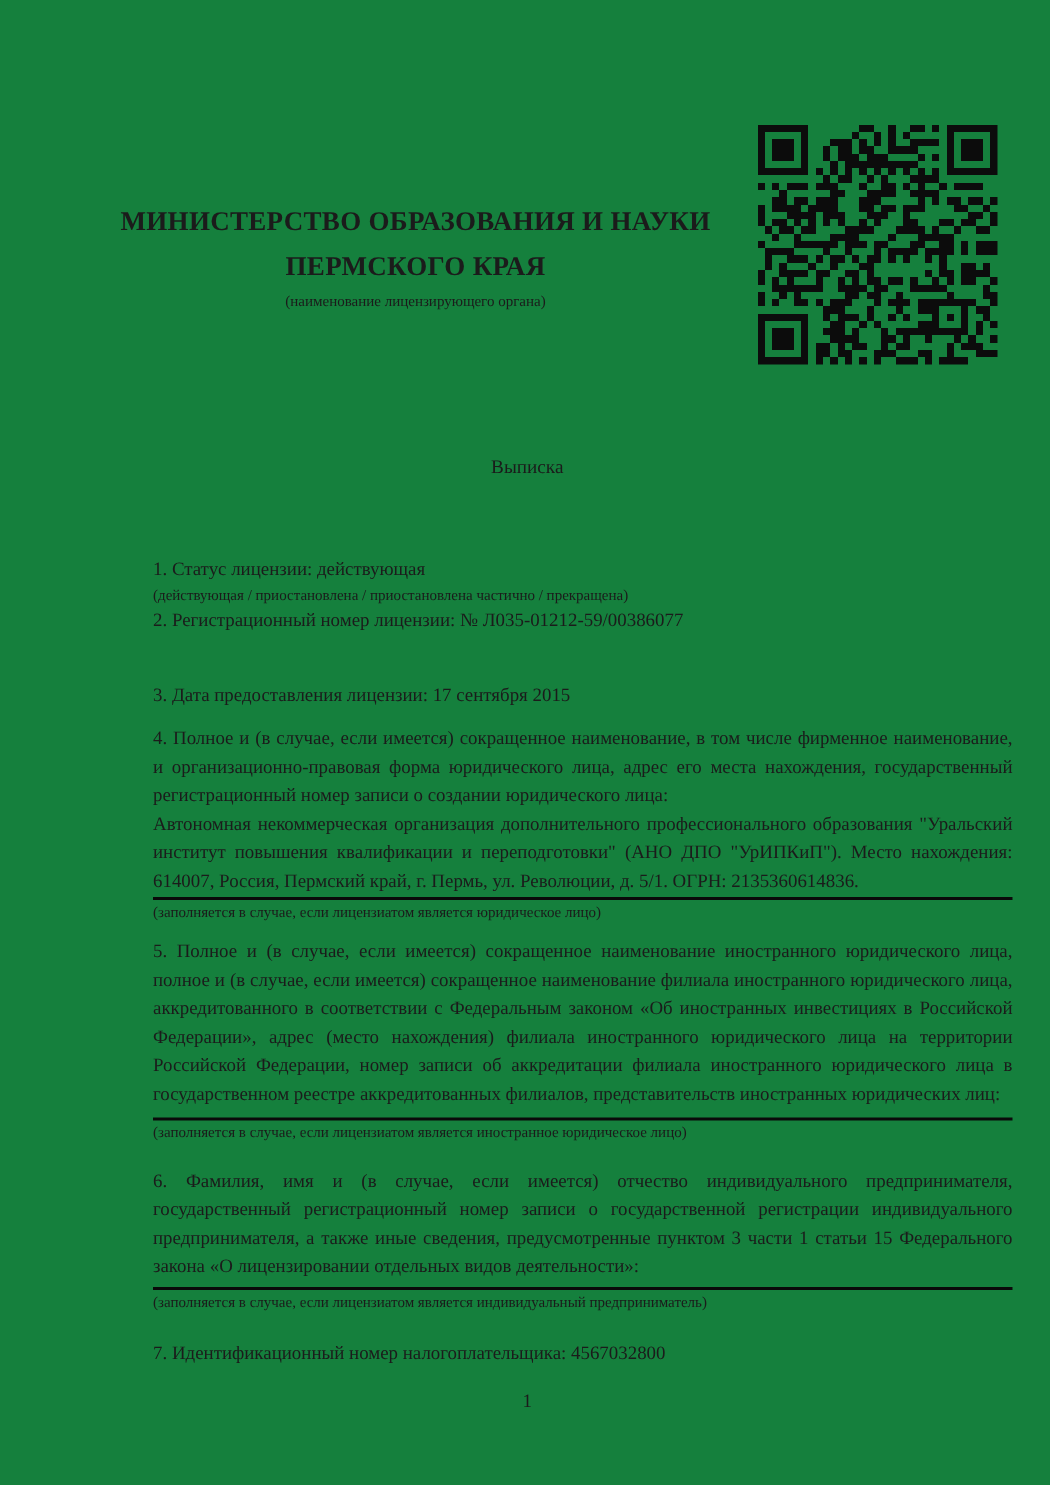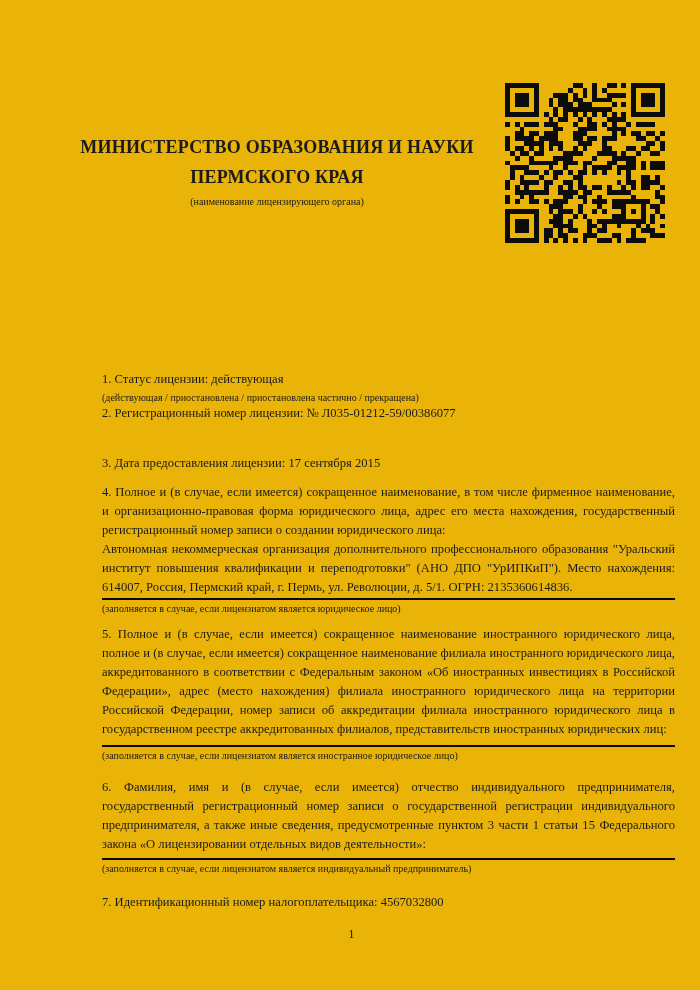--- a/index.html
+++ b/index.html
@@ -1,19 +1,19 @@
 <!DOCTYPE html>
 <html lang="ru"><head>
 <meta charset="utf-8">
 <style>
   * { margin:0; padding:0; box-sizing:border-box; }
   html,body { background:#ffffff; }
   .page {
     position:relative; width:700px; height:990px; overflow:hidden;
-    background:#eab308; color:#1b1b1b;
+    background:#15803d; color:#1b1b1b;
     font-family:"Liberation Serif", serif;
   }
   .header { position:absolute; left:65px; top:132px; width:424px; text-align:center; }
   .title-line { font-weight:bold; font-size:18px; line-height:30px; letter-spacing:0.2px; white-space:nowrap; }
   .subtitle { font-size:10px; line-height:13px; margin-top:3px; }
   .qr-wrap { position:absolute; left:505px; top:83px; width:160px; height:160px; }
   .qr-wrap svg { display:block; width:160px; height:160px; }
   .subject { position:absolute; left:65px; top:302px; width:573px; text-align:center; font-size:12.8px; line-height:19px; }
   .item { position:absolute; left:65px; width:573px;margin-left:37px; }
   .body-text { font-size:12.6px; line-height:19px; text-align:justify; }
@@ -571,20 +571,21 @@
       </svg>
   </div>
 
   <div class="header">
     <div class="title-line">МИНИСТЕРСТВО ОБРАЗОВАНИЯ И НАУКИ</div>
     <div class="title-line">ПЕРМСКОГО КРАЯ</div>
     <div class="subtitle">(наименование лицензирующего органа)</div>
   </div>
 
   <div class="subject">
+    <div>Выписка</div>
   </div>
 
   <section class="item s1">
     <p class="body-text">1. Статус лицензии: действующая</p>
     <div class="caption">(действующая / приостановлена / приостановлена частично / прекращена)</div>
   </section>
 
   <section class="item s2">
     <p class="body-text">2. Регистрационный номер лицензии: № Л035-01212-59/00386077</p>
   </section>

